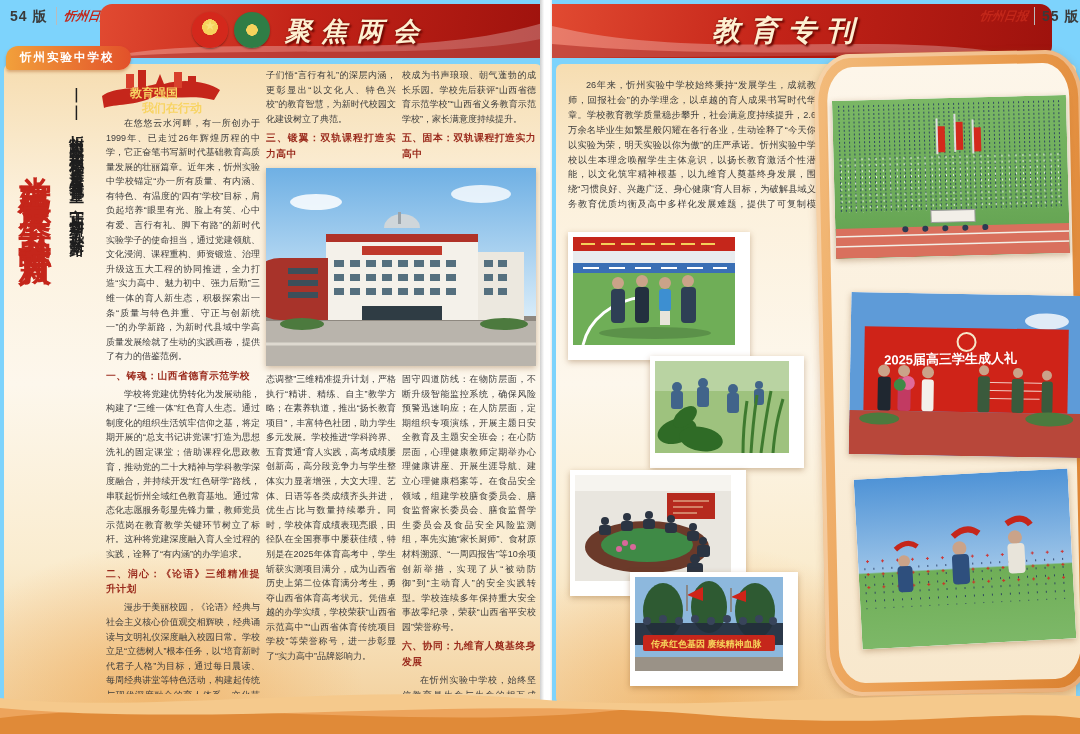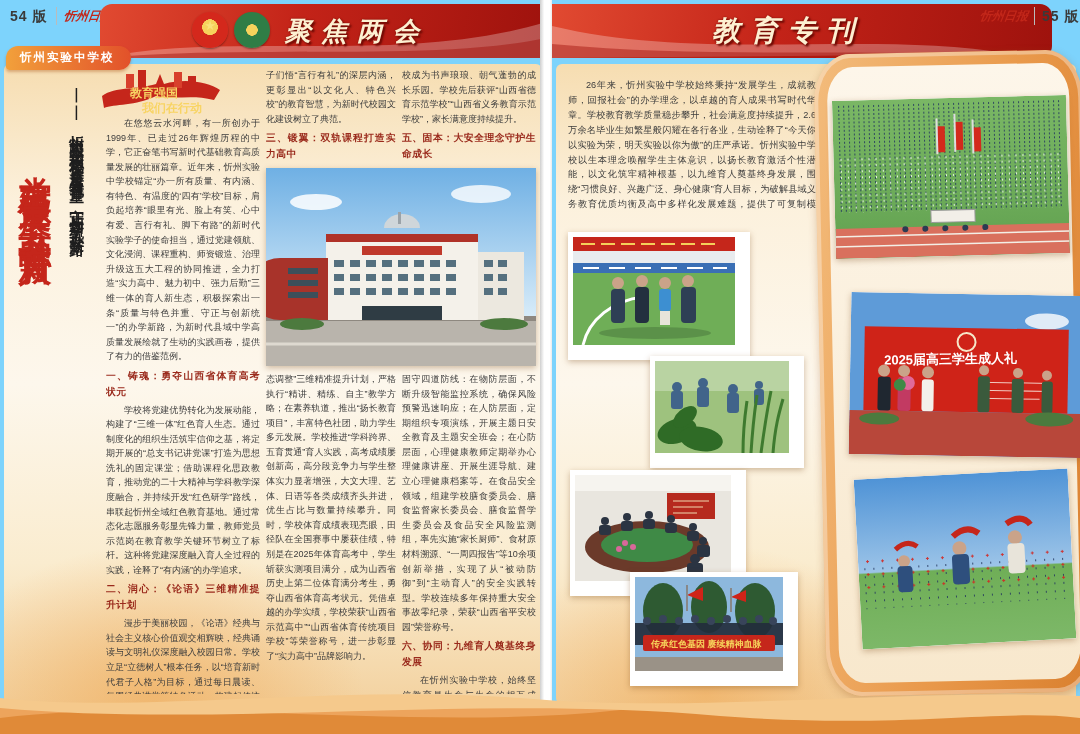--- a/index.html
+++ b/index.html
@@ -102,35 +102,35 @@
         <text x="34" y="31" font-size="12" font-weight="bold" fill="#f8d464">教育强国</text>
         <text x="46" y="46" font-size="12" font-weight="bold" fill="#f8d464">我们在行动</text>
       </svg>
     </div>
 
     <div class="vmain" style="left:18px;top:150px;height:560px;">党建引领促发展 五育融合育新人</div>
     <div class="vsub" style="left:68px;top:88px;height:620px;">——忻州实验中学校积极探索『质量与特色并重、守正与创新统一』办学新路</div>
 
     <div class="col" style="left:106px;top:116px;width:154px;height:578px;">
       <p>在悠悠云水河畔，有一所创办于1999年、已走过26年辉煌历程的中学，它正奋笔书写新时代基础教育高质量发展的壮丽篇章。近年来，忻州实验中学校锚定“办一所有质量、有内涵、有特色、有温度的‘四有’学校”目标，肩负起培养“眼里有光、脸上有笑、心中有爱、言行有礼、脚下有路”的新时代实验学子的使命担当，通过党建领航、文化浸润、课程重构、师资锻造、治理升级这五大工程的协同推进，全力打造“实力高中、魅力初中、强力后勤”三维一体的育人新生态，积极探索出一条“质量与特色并重、守正与创新统一”的办学新路，为新时代县域中学高质量发展绘就了生动的实践画卷，提供了有力的借鉴范例。</p>
-      <h4>一、铸魂：勇夺山西省体育高考状元</h4>
+      <h4>一、铸魂：山西省德育示范学校</h4>
       <p>学校将党建优势转化为发展动能，构建了“三维一体”红色育人生态。通过制度化的组织生活筑牢信仰之基，将定期开展的“总支书记讲党课”打造为思想洗礼的固定课堂；借助课程化思政教育，推动党的二十大精神与学科教学深度融合，并持续开发“红色研学”路线，串联起忻州全域红色教育基地。通过常态化志愿服务彰显先锋力量，教师党员示范岗在教育教学关键环节树立了标杆。这种将党建深度融入育人全过程的实践，诠释了“有内涵”的办学追求。</p>
       <h4>二、润心：《论语》三维精准提升计划</h4>
       <p>漫步于美丽校园，《论语》经典与社会主义核心价值观交相辉映，经典诵读与文明礼仪深度融入校园日常。学校立足“立德树人”根本任务，以“培育新时代君子人格”为目标，通过每日晨读、每周经典讲堂等特色活动，构建起传统与现代深度融合的育人体系。文化节上，“传统文化课堂巡演”与“经典讲习”同台绽放光彩；劳动实践课中，同学协作互助蔚然成风。这种“以礼养德、以文化人”的创新育人模式，不仅让全体实验学</p>
     </div>
 
     <div class="col" style="left:266px;top:68px;width:130px;height:96px;">
       <p style="text-indent:0;">子们悟“言行有礼”的深层内涵，更彰显出“以文化人、特色兴校”的教育智慧，为新时代校园文化建设树立了典范。</p>
       <h4>三、锻翼：双轨课程打造实力高中</h4>
 
     </div>
 
     <div class="col" style="left:402px;top:68px;width:134px;height:96px;">
       <p style="text-indent:0;">校成为书声琅琅、朝气蓬勃的成长乐园。学校先后获评“山西省德育示范学校”“山西省义务教育示范学校”，家长满意度持续提升。</p>
-      <h4>五、固本：大安全理念守护生命成长</h4>
+      <h4>五、固本：双轨课程打造实力高中</h4>
 
     </div>
 
     <div class="photo" style="left:266px;top:168px;width:270px;height:198px;">
       <div class="inner">
         <svg width="270" height="198">
           <defs>
             <linearGradient id="sky" x1="0" y1="0" x2="0" y2="1">
               <stop offset="0" stop-color="#6fb0e4"></stop>
                 <stop offset="1" stop-color="#d8ecf9"></stop>

